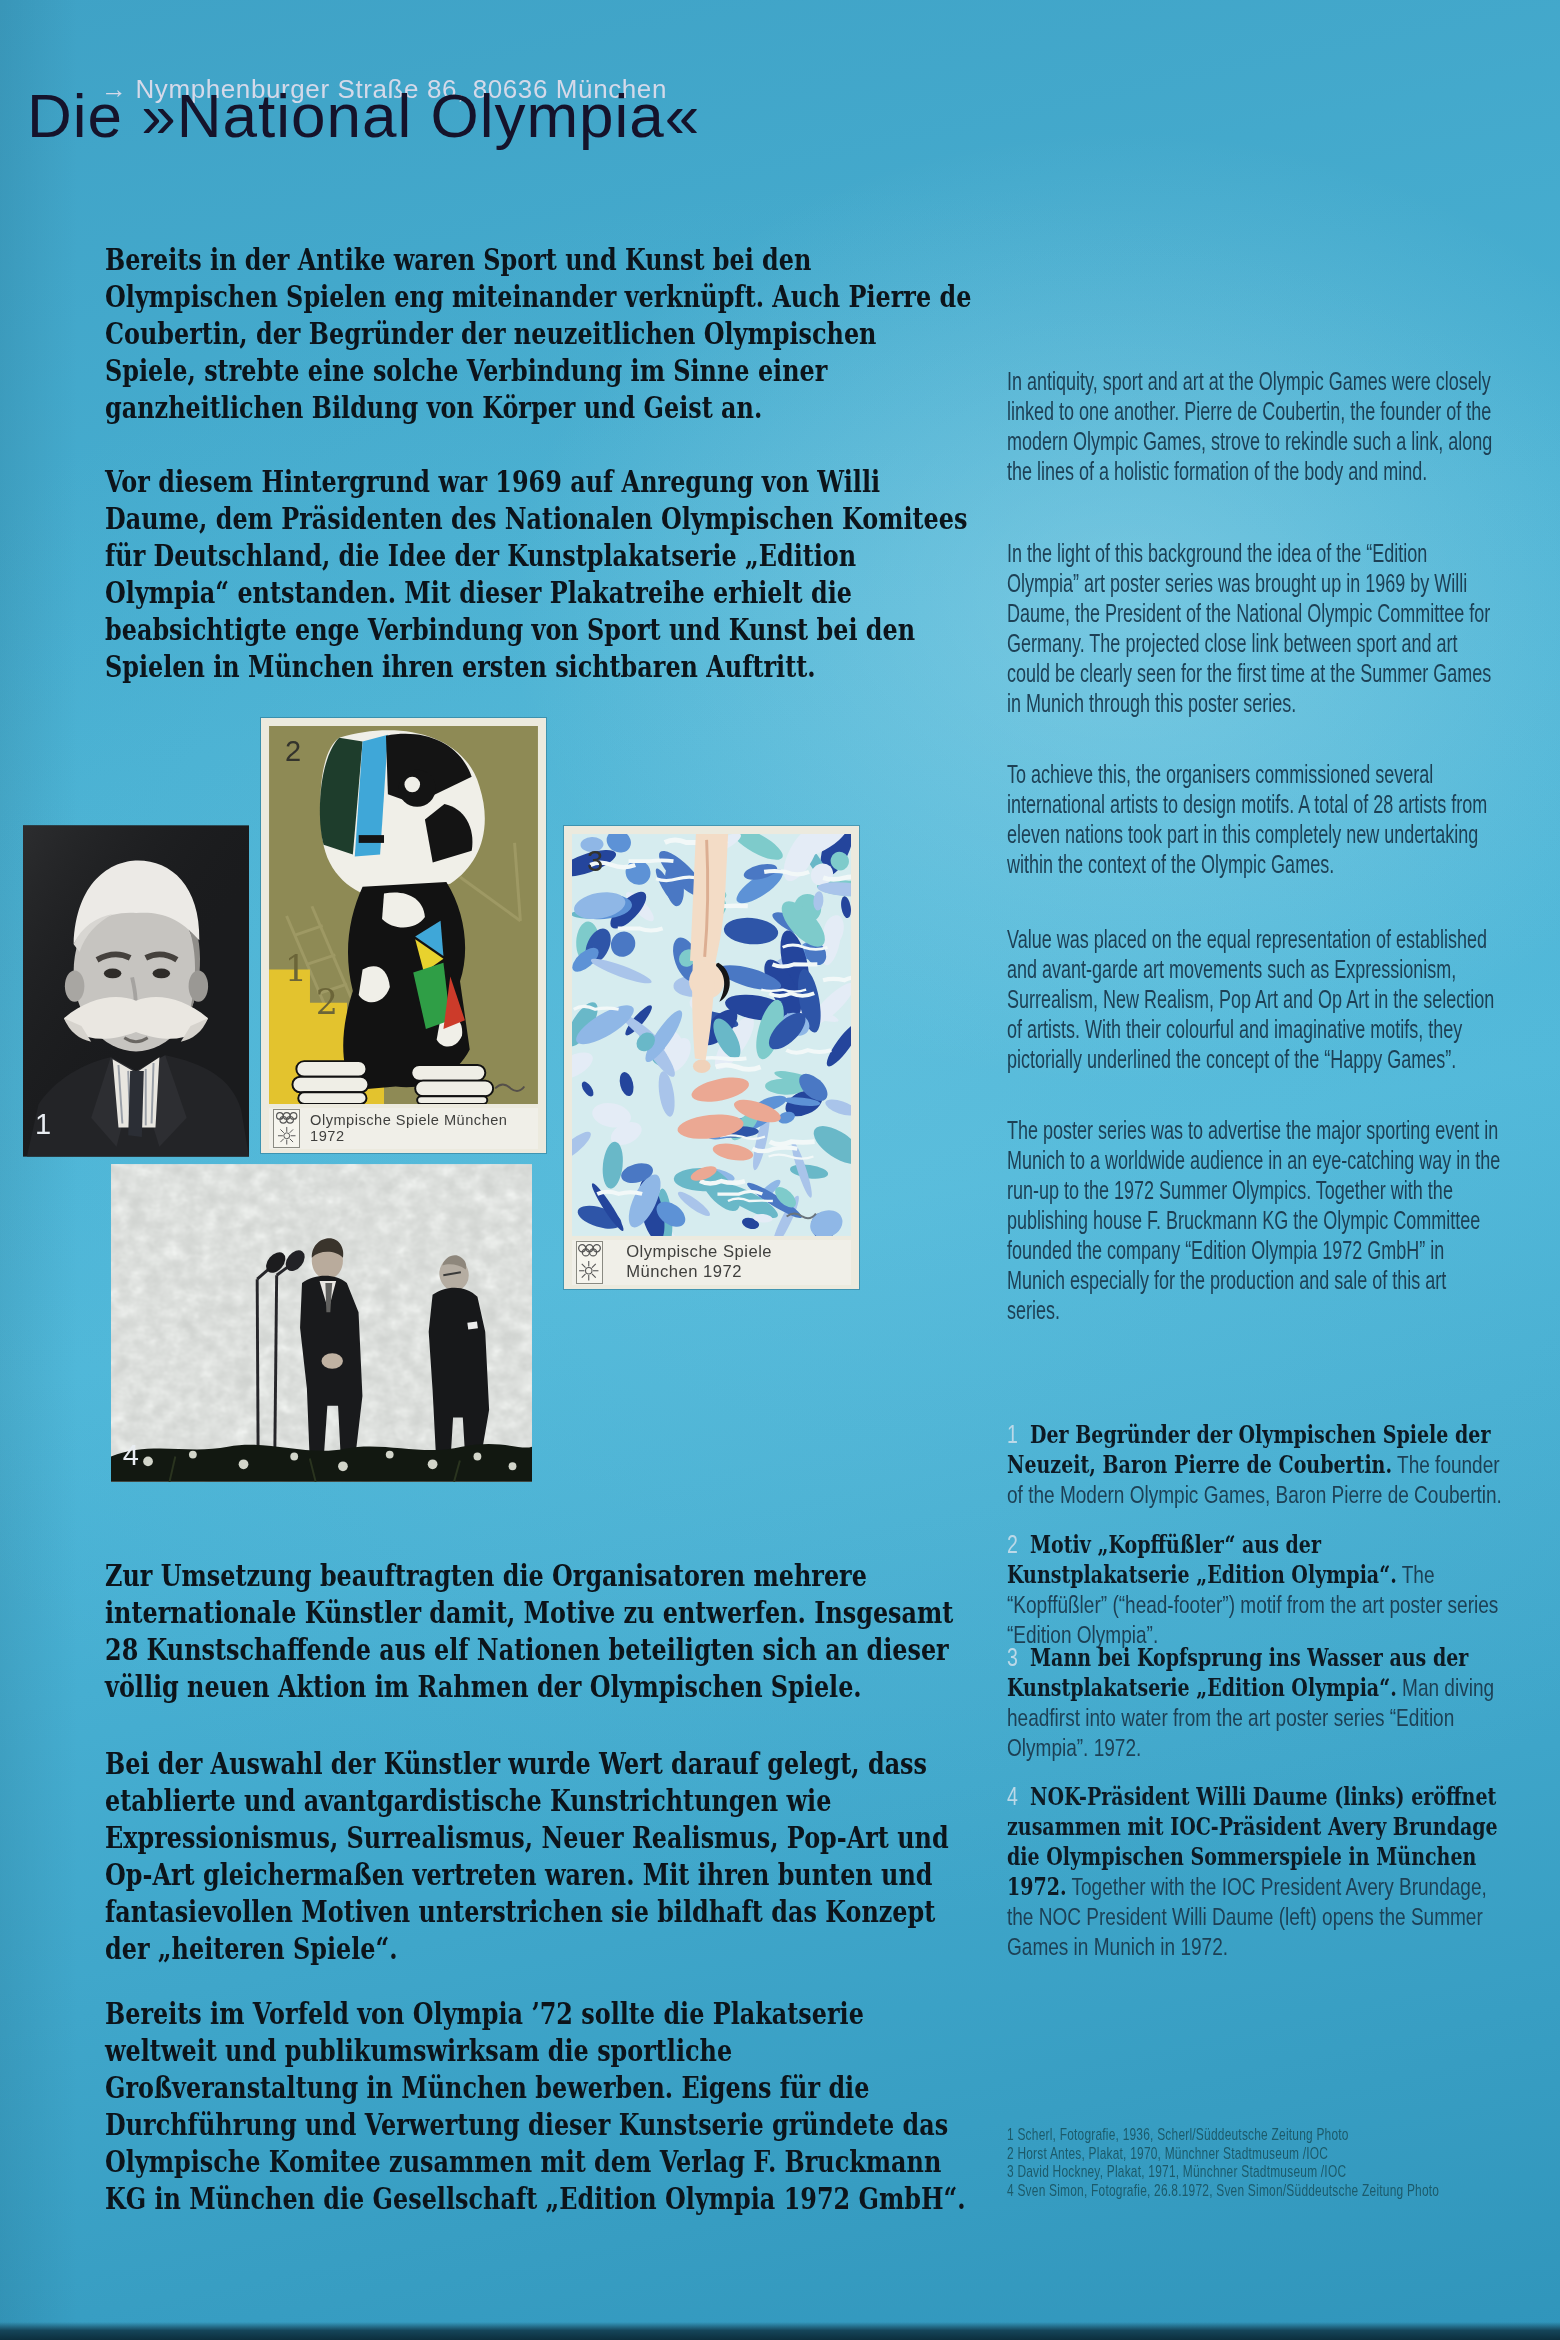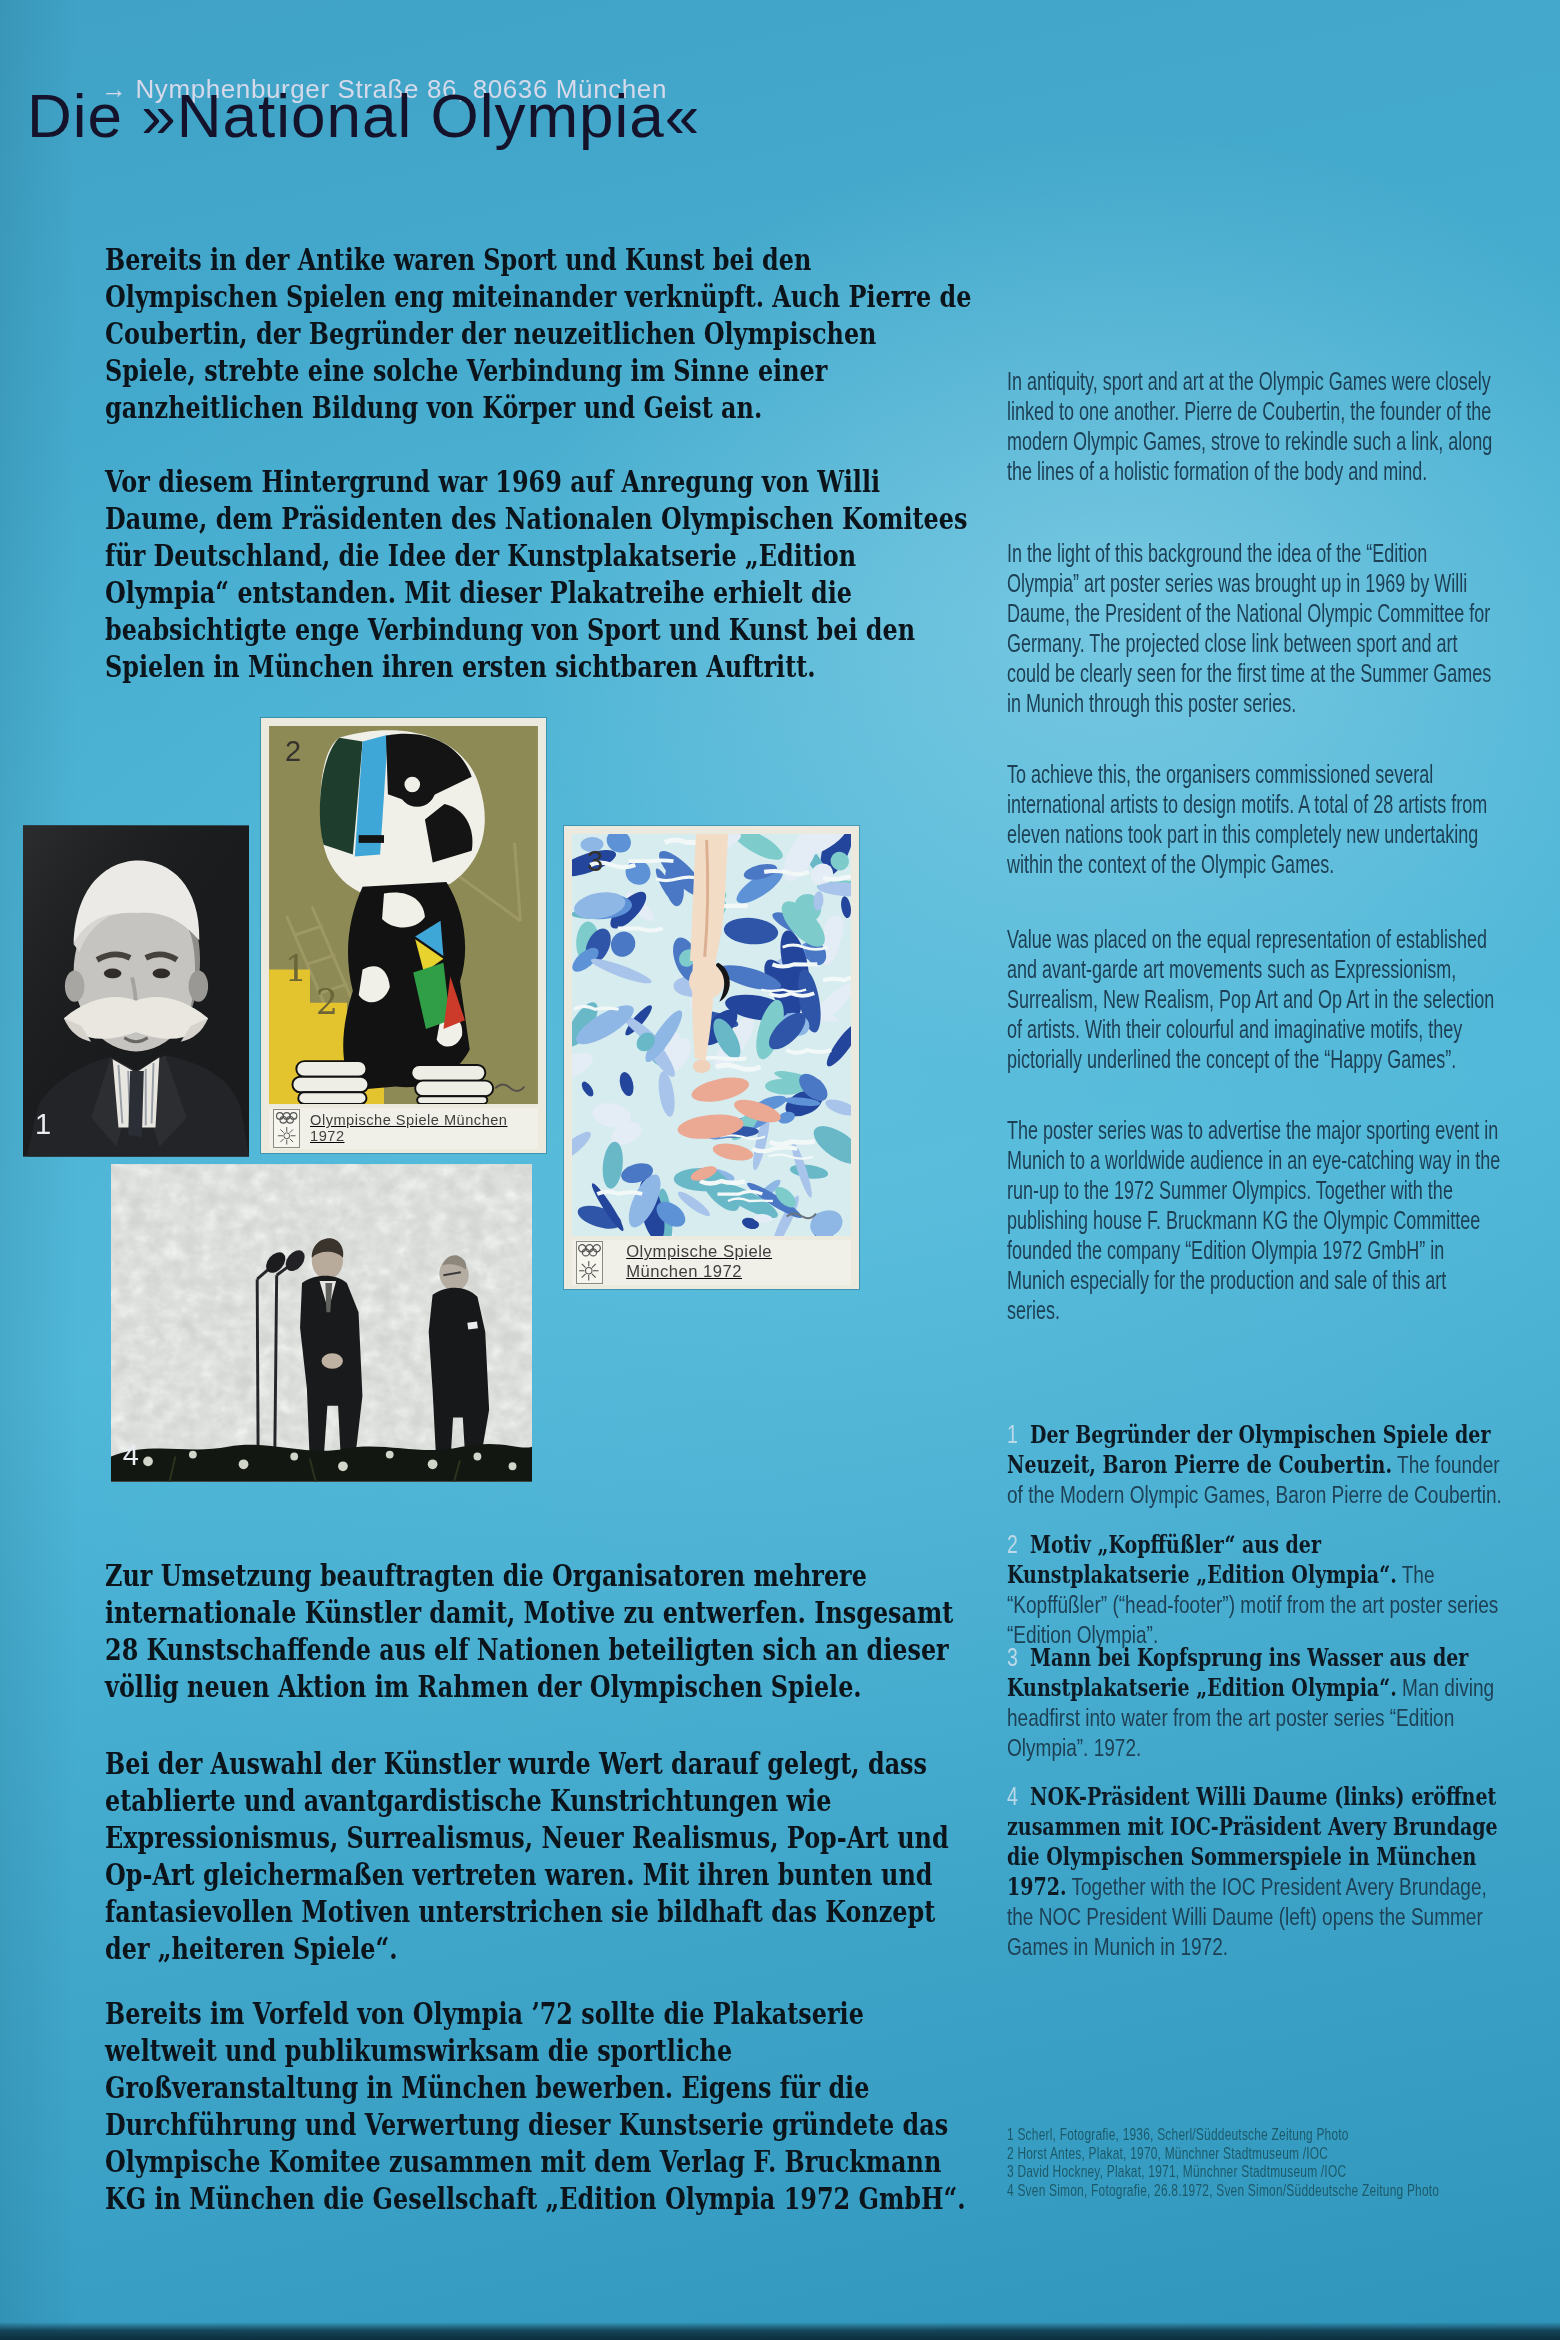--- a/index.html
+++ b/index.html
@@ -38,21 +38,21 @@
   .cap-num{color:#bcd9e8;margin-right:15.6px;font-size:25px;}
   .cap-de{font-family:"DejaVu Serif", serif;font-weight:700;color:#0d1a24;}
   .cap-en{color:#1d4055;}
   .credits{
     left:1007px;width:683px;transform:scaleX(0.72);transform-origin:0 0;
     font-size:16.6px;line-height:18.5px;color:#1c5a6a;letter-spacing:0.3px;
   }
   .credits div{white-space:nowrap;}
   .figframe{background:#eceade;box-shadow:0 0 0 1px rgba(0,40,60,0.25);}
   .strip{
-    background:#f0efe8;display:flex;align-items:center;gap:9.8px;padding:2px 3.9px;box-sizing:border-box;text-decoration:underline;
+    background:#f0efe8;display:flex;align-items:center;gap:9.8px;padding:2px 3.9px;box-sizing:border-box;
   }
   .emblem-box{border:1px solid #8a8a82;display:flex;flex-direction:column;align-items:center;justify-content:space-around;background:#f6f5ee;}
   .strip-text{color:#3f3f3d;letter-spacing:0.5px;}
   .fig-num{font-size:29px;line-height:1;}
   .fig-num.light{color:#e9edf2;}
   .fig-num.dark{color:#33332c;}
   .bottom-edge{
     left:0;bottom:0;width:1560px;height:19.5px;
     background:linear-gradient(180deg, rgba(20,70,95,0.0), #15455a 45%, #0b2c3a 100%);
   }

